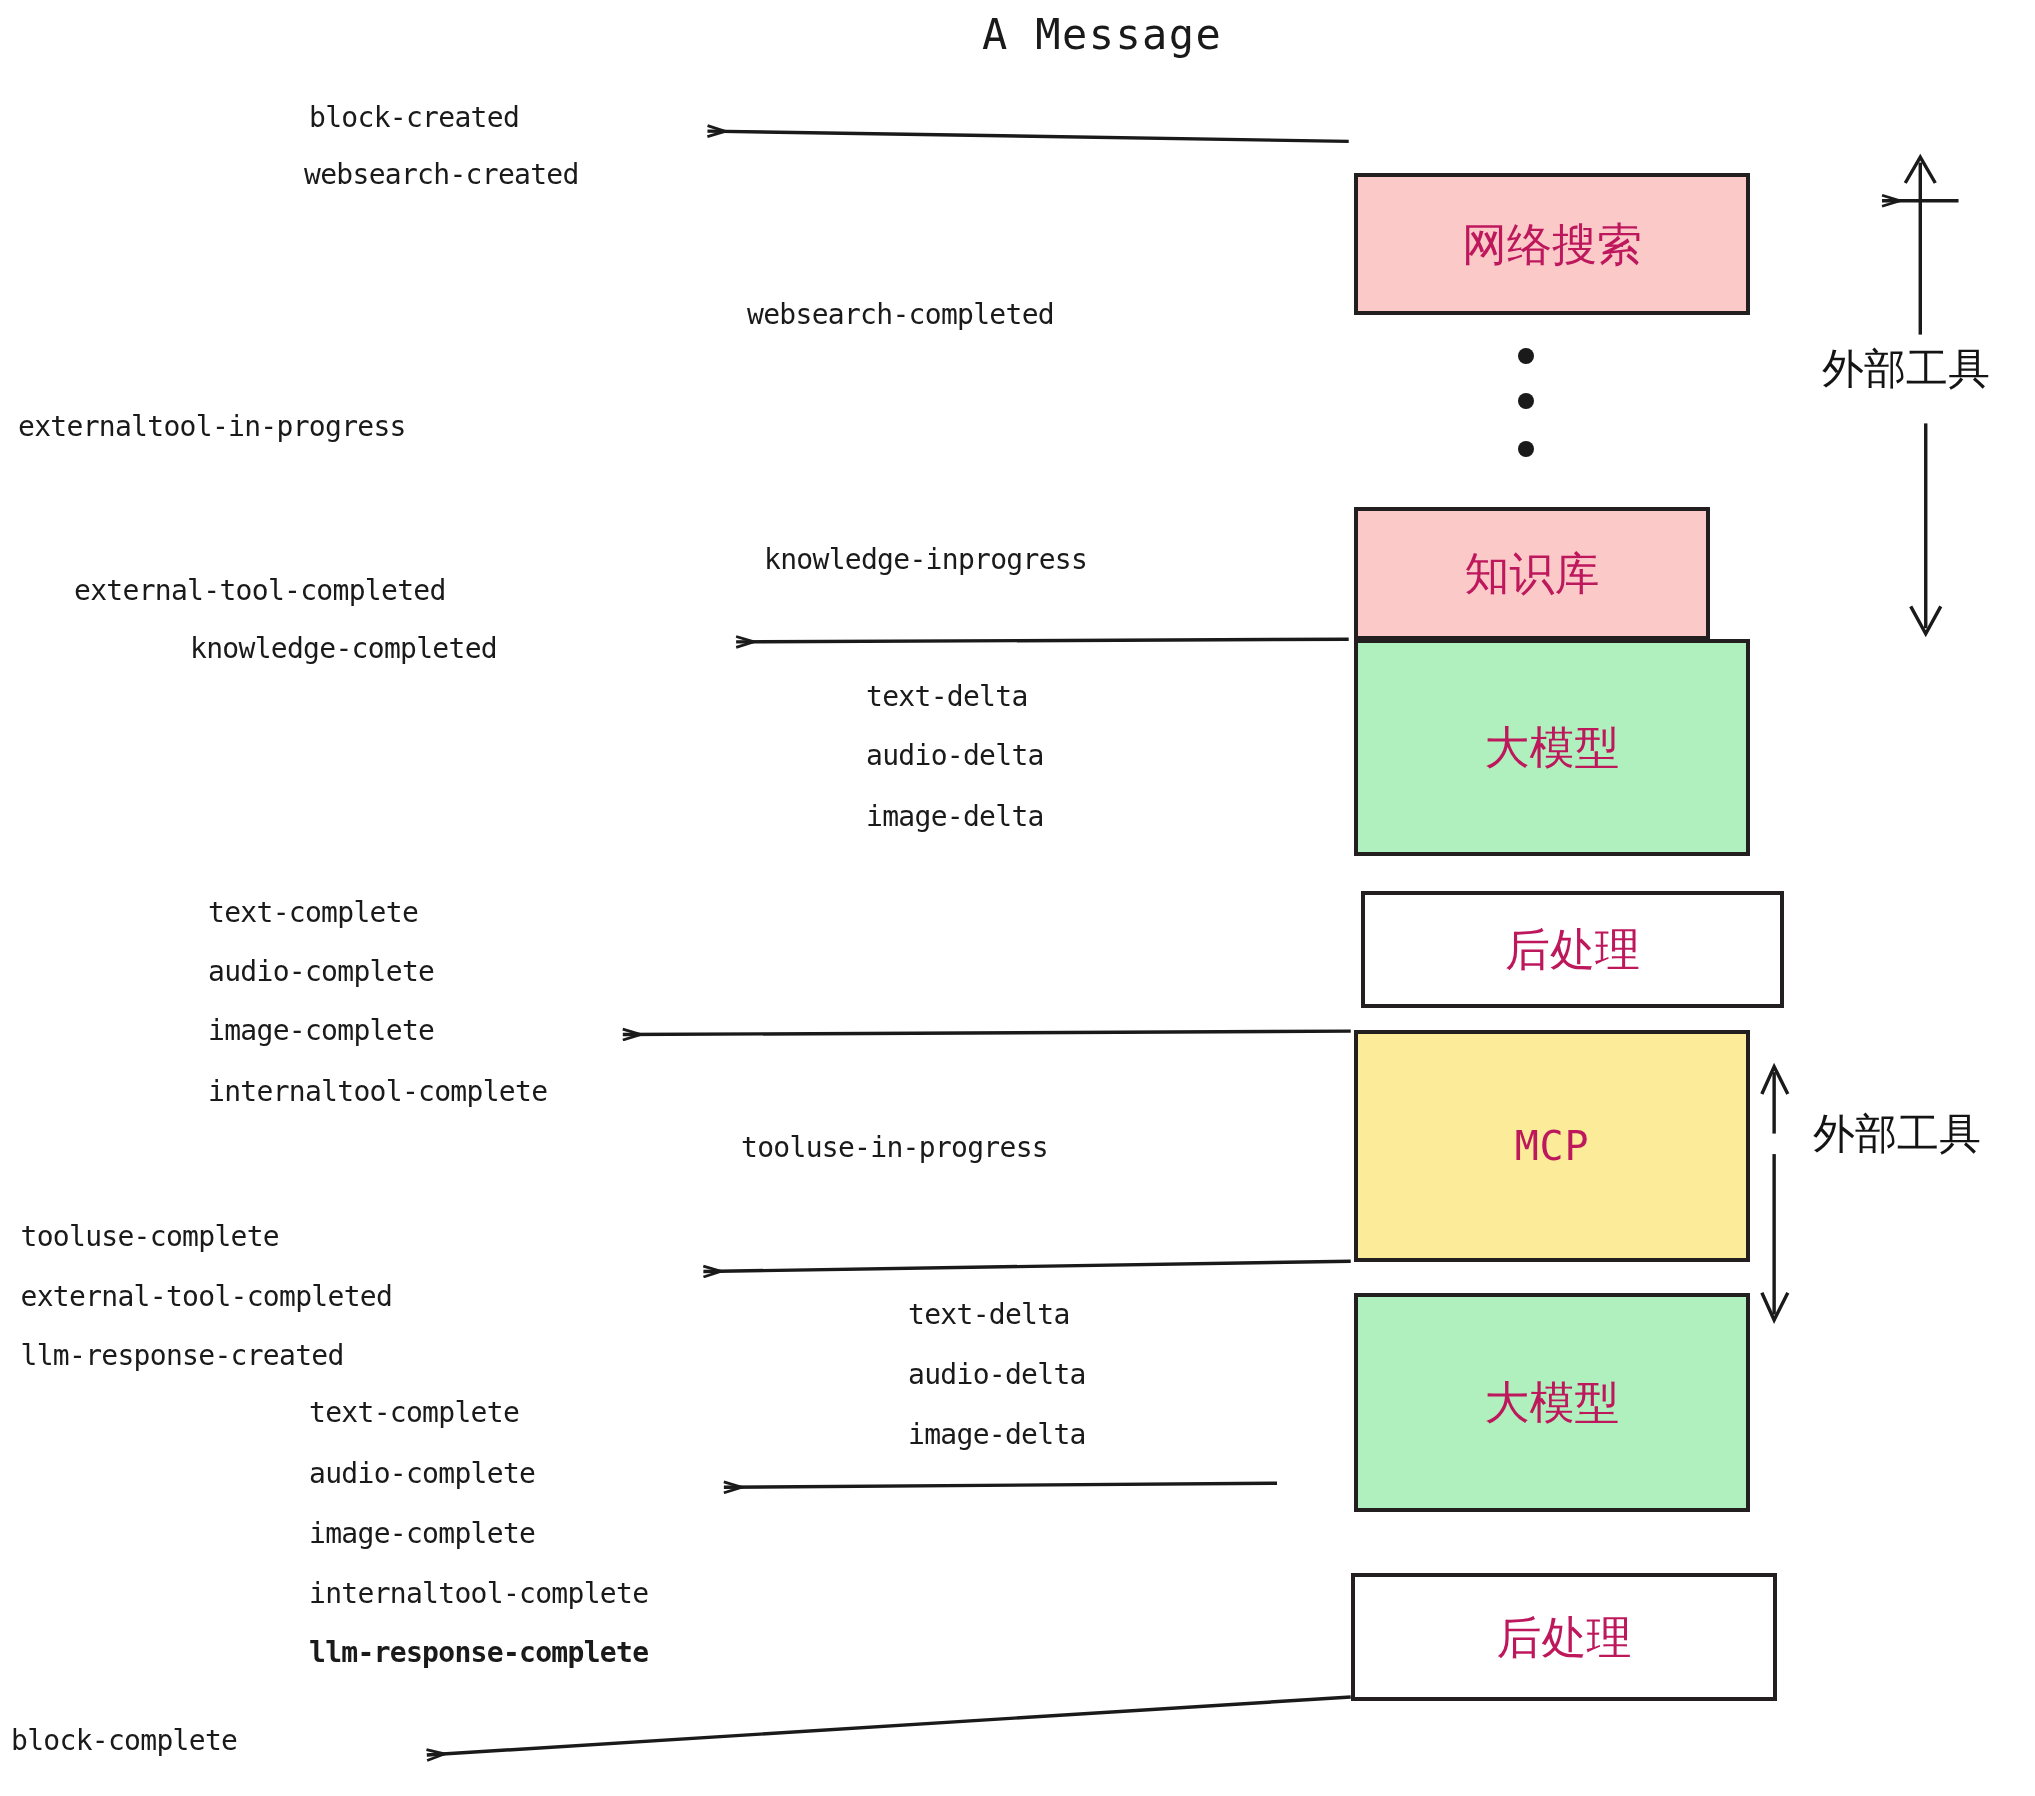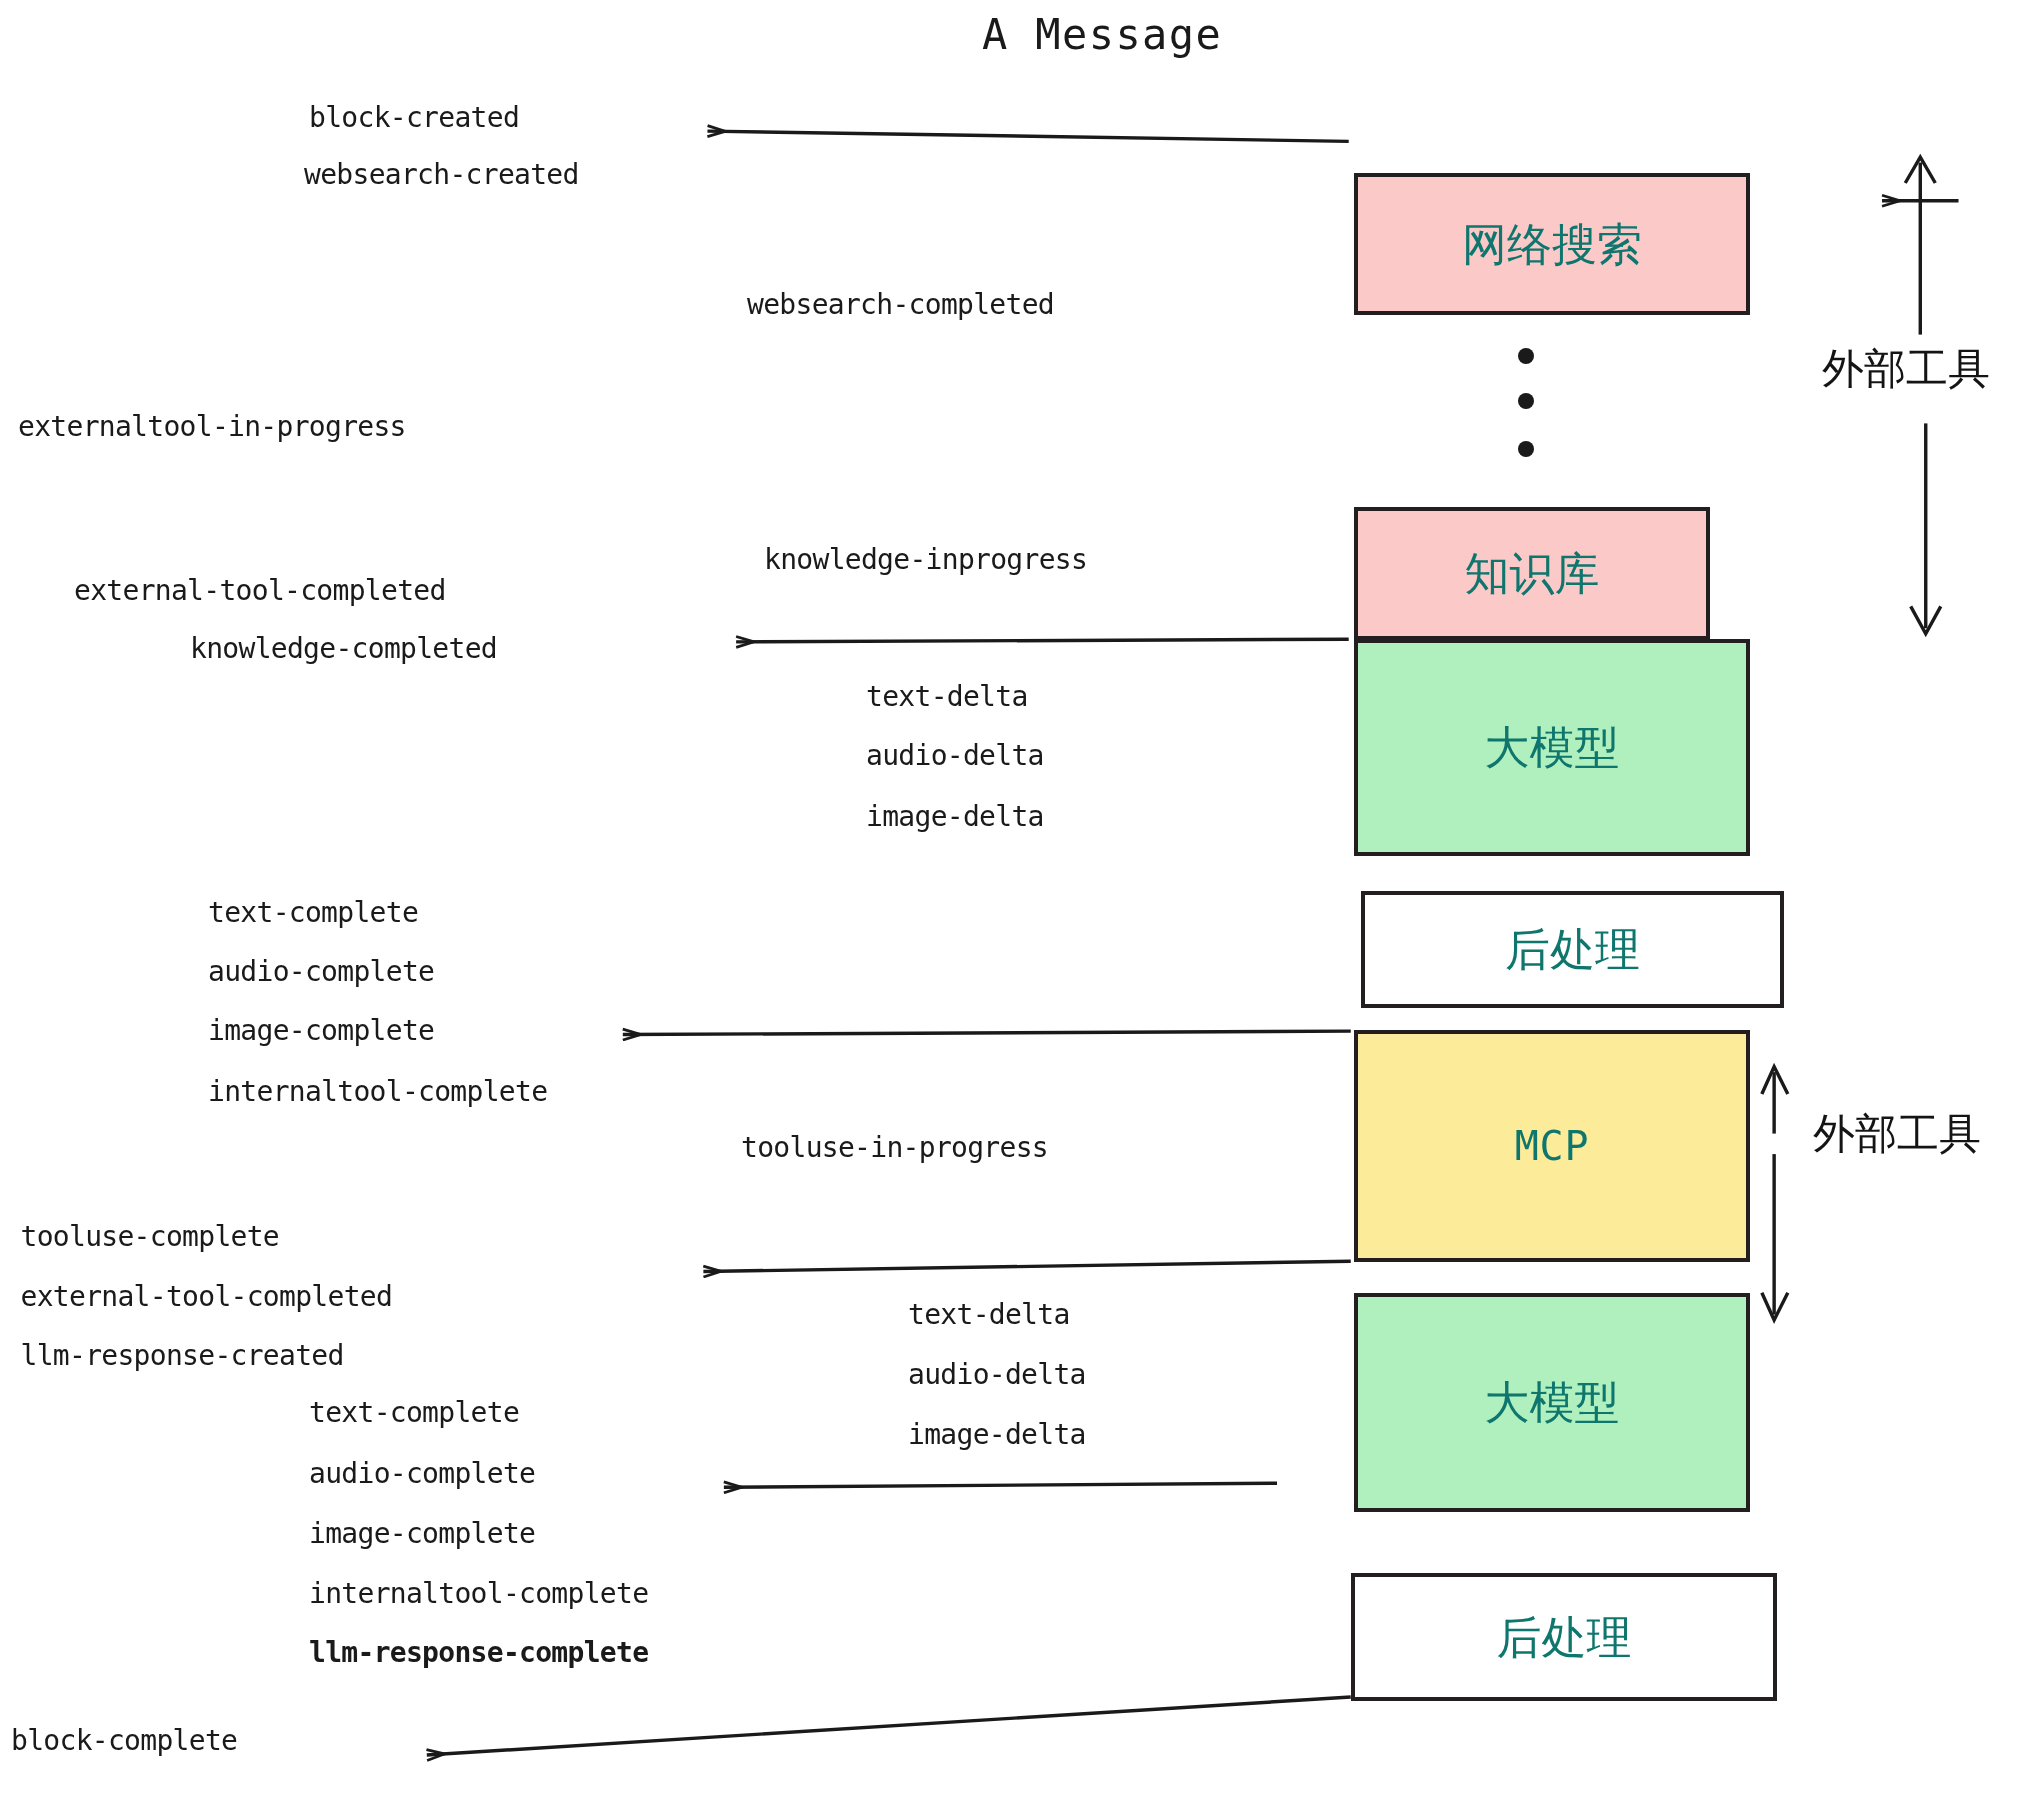--- a/index.html
+++ b/index.html
@@ -29,21 +29,21 @@
     letter-spacing:1.4px;
     line-height:1;
   }
   .box{
     position:absolute;
     border:4.1px solid #231f20;
     box-sizing:border-box;
     display:flex;
     align-items:center;
     justify-content:center;
-    color:#0f766e;
+    color:#be185d;
     font-family:"DejaVu Sans","Liberation Sans",sans-serif;
     font-size:45px;
     font-weight:400;
     line-height:1;
   }
   .box.mcp{
     font-family:"DejaVu Sans Mono","Liberation Mono",monospace;
     font-size:40px;
     letter-spacing:0.7px;
   }
@@ -120,21 +120,21 @@
     <g>
       <line x1="2598" y1="1660" x2="2598" y2="1570" stroke="#1a1a1a" stroke-width="5"></line>
       <path d="M2580,1602 L2598,1562 L2618,1602" fill="none" stroke="#1a1a1a" stroke-width="5"></path>
       <line x1="2598" y1="1690" x2="2598" y2="1925" stroke="#1a1a1a" stroke-width="5"></line>
       <path d="M2580,1893 L2598,1933 L2618,1893" fill="none" stroke="#1a1a1a" stroke-width="5"></path>
     </g>
   </svg>
 
   <div class="evt" style="left:309px;  top:104px;">block-created</div>
   <div class="evt" style="left:304px;  top:161px;">websearch-created</div>
-  <div class="evt" style="left:747px; top:291px;">websearch-completed</div>
+  <div class="evt" style="left:747px; top:301px;">websearch-completed</div>
   <div class="evt" style="left:18px;   top:413px;">externaltool-in-progress</div>
 
   <div class="evt" style="left:764px; top:546px;">knowledge-inprogress</div>
   <div class="evt" style="left:74px;  top:577px;">external-tool-completed</div>
   <div class="evt" style="left:190px;  top:635px;">knowledge-completed</div>
 
   <div class="evt" style="left:866px; top:683px;">text-delta</div>
   <div class="evt" style="left:866px; top:742px;">audio-delta</div>
   <div class="evt" style="left:866px; top:803px;">image-delta</div>
 

